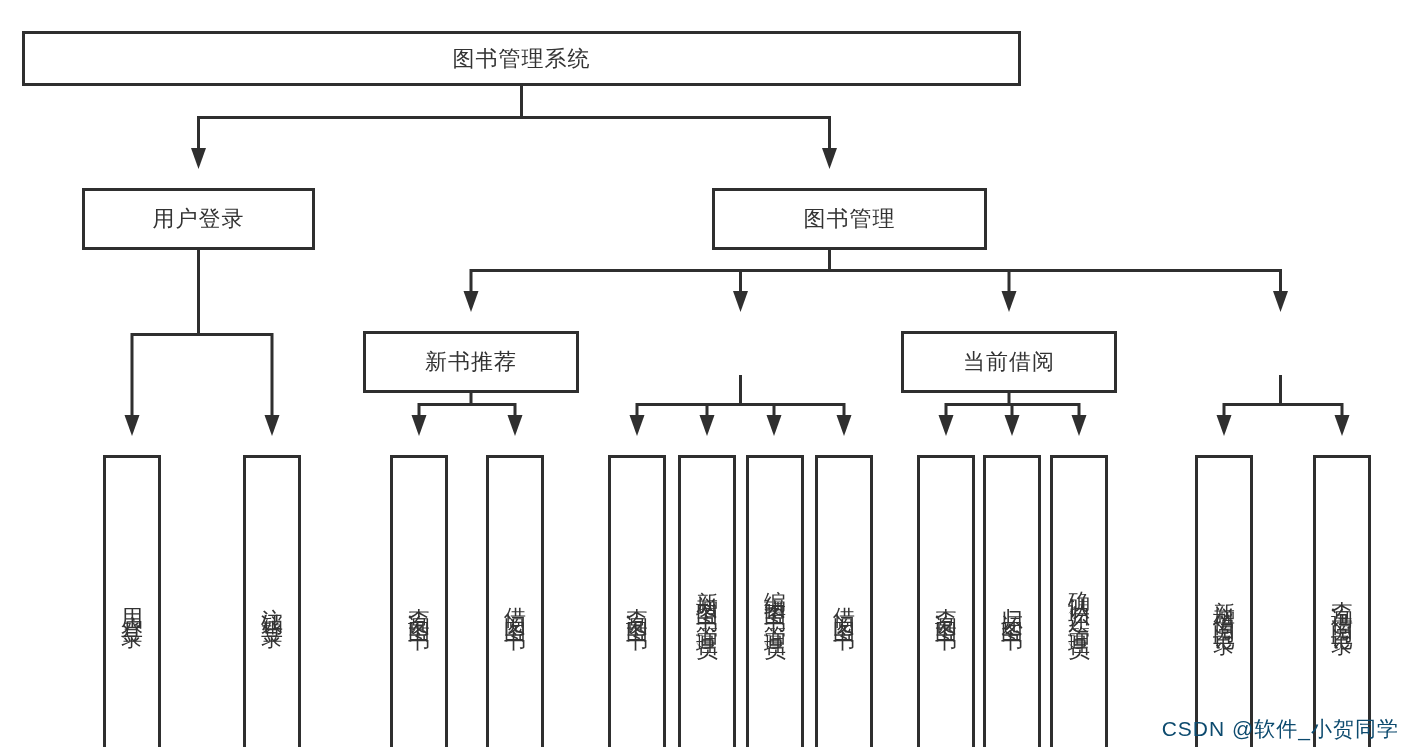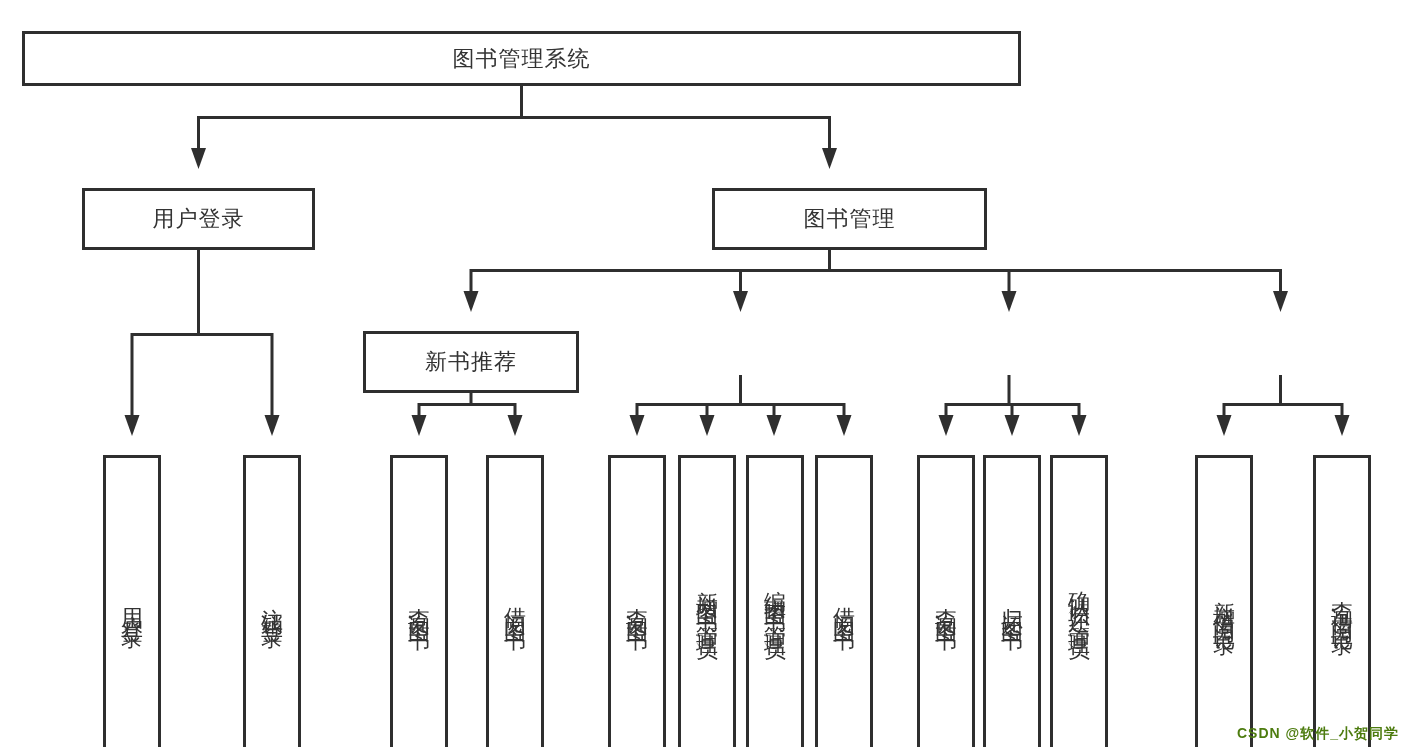--- a/index.html
+++ b/index.html
@@ -23,24 +23,23 @@
     text-orientation:mixed;
     font-size:22px;
     letter-spacing:7px;
     line-height:1;
     white-space:nowrap;
   }
   #watermark{
     position:absolute;
     right:6px;bottom:4px;
     z-index:3;
-    font-size:14px;
-    color:#4d7c0f;
+    font-size:21px;
+    color:#0c4a6e;
     letter-spacing:1px;
-    font-weight:bold;
   }
 </style>
 </head>
 <body>
 
 <div id="canvas">
 
   <svg id="wires" viewBox="0 0 1405 747" xmlns="http://www.w3.org/2000/svg">
     <g stroke="#2f2f2f" stroke-width="3" fill="none">
       <path d="M521.5 68 V117.5 M198.5 117.5 H829.5 M198.5 116 V153 M829.5 116 V153"></path>
@@ -73,20 +72,21 @@
       <polygon points="1334.5,415 1349.5,415 1342,436"></polygon>
     </g>
   </svg>
 
   <div class="node hnode" style="left:22px;top:13px;width:999px;height:55px;">图书管理系统</div>
 
   <div class="node hnode" style="left:82px;top:170px;width:233px;height:62px;">用户登录</div>
   <div class="node hnode" style="left:712px;top:170px;width:275px;height:62px;">图书管理</div>
 
   <div class="node hnode" style="left:363px;top:313px;width:216px;height:62px;">新书推荐</div>
+  <div class="node hnode" style="left:901px;top:313px;width:216px;height:62px;">当前借阅</div>
 
   <div class="node vnode" style="left:103px;top:437px;">
     <span class="vtext">用户登录</span>
   </div>
   <div class="node vnode" style="left:243px;top:437px;">
     <span class="vtext">注销登录</span>
   </div>
 
   <div class="node vnode" style="left:390px;top:437px;">
     <span class="vtext">查询图书</span>

